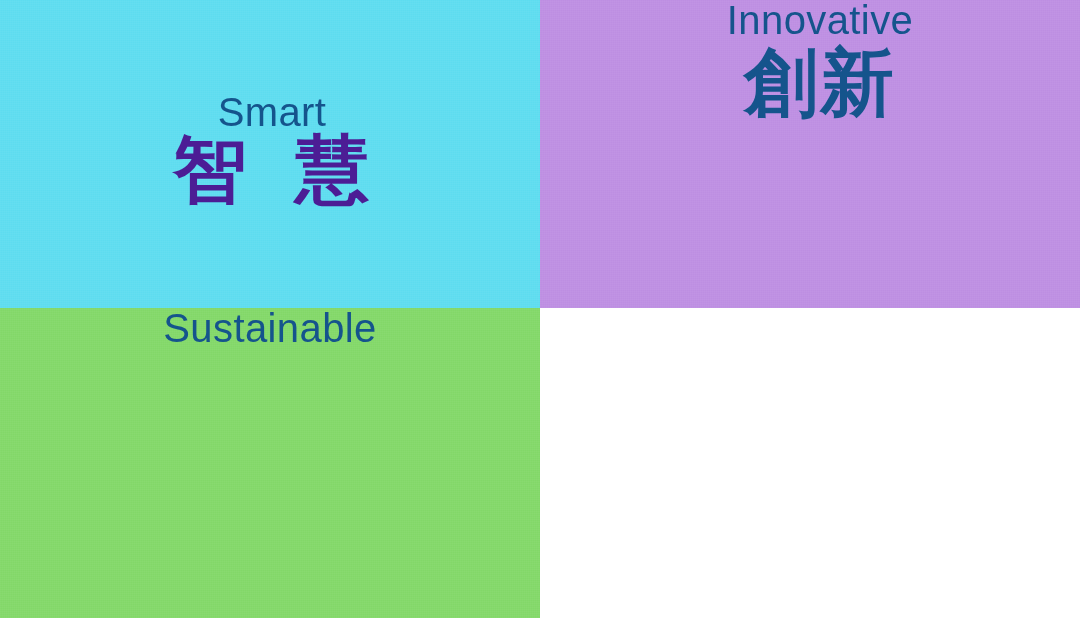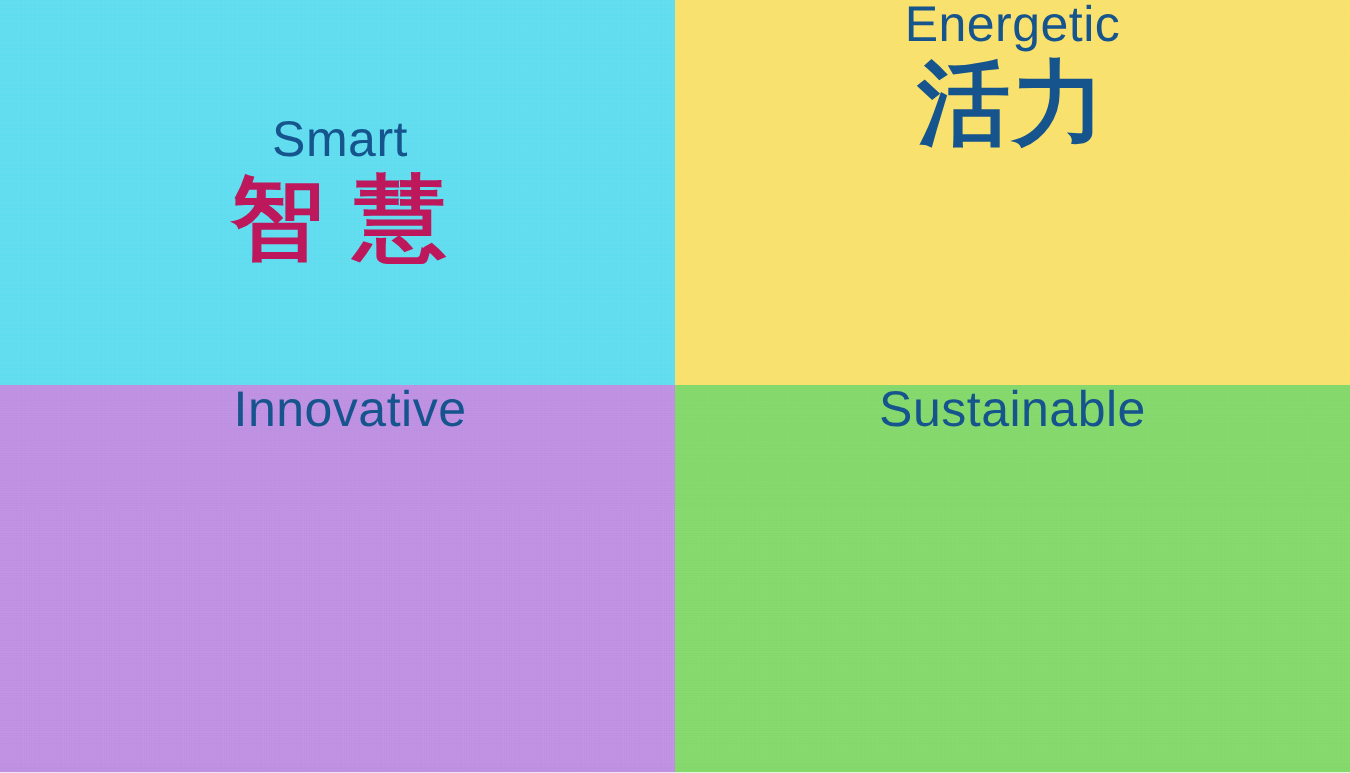--- a/index.html
+++ b/index.html
@@ -79,34 +79,29 @@
 </style>
 </head>
 <body>
 
 <div id="stage" style="width: 1080px; height: 618px;">
   <div class="grid" style="grid-template-columns: 540px 540px; grid-template-rows: 308px 310px;">
 
     <div class="cell q-tl" style="background-color: rgb(93, 220, 239);">
       <div class="cell-inner">
         <div class="en" style="color: rgb(21, 84, 140);">Smart</div>
-        <div class="zh" style="color: #be185d;">智 慧</div>
+        <div class="zh" style="color: #4c1d95; font-family: Liberation Mono, monospace;">智 慧</div>
       </div>
     </div>
 
-    <div class="cell q-tr" style="background-color: rgb(249, 224, 106);">
-      <div class="cell-inner">
-        <div class="en" style="color: rgb(21, 84, 140);">Energetic</div>
-        <div class="zh" style="color: rgb(21, 84, 140);">活力</div>
-      </div>
-    </div>
 
     <div class="cell q-bl" style="background-color: rgb(189, 142, 226); padding-left: 20px;">
       <div class="cell-inner">
         <div class="en" style="color: rgb(21, 84, 140);">Innovative</div>
+        <div class="zh" style="color: rgb(21, 84, 140);">創新</div>
       </div>
     </div>
 
     <div class="cell q-br" style="background-color: rgb(130, 216, 104);">
       <div class="cell-inner">
         <div class="en" style="color: rgb(21, 84, 140);">Sustainable</div>
       </div>
     </div>
 
   </div>

